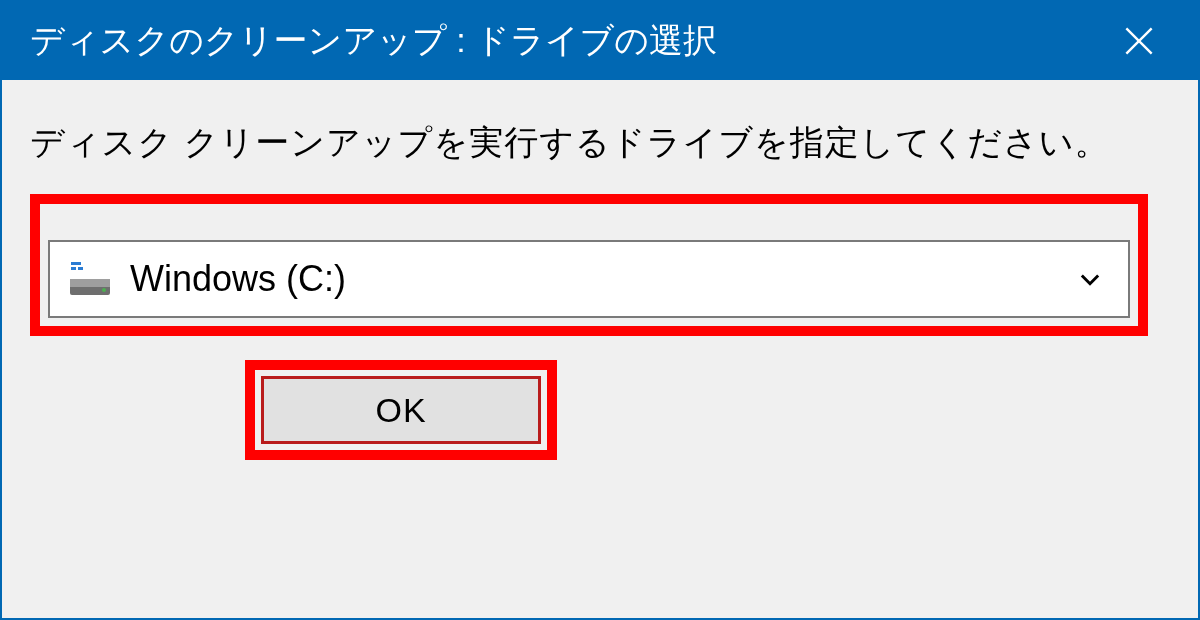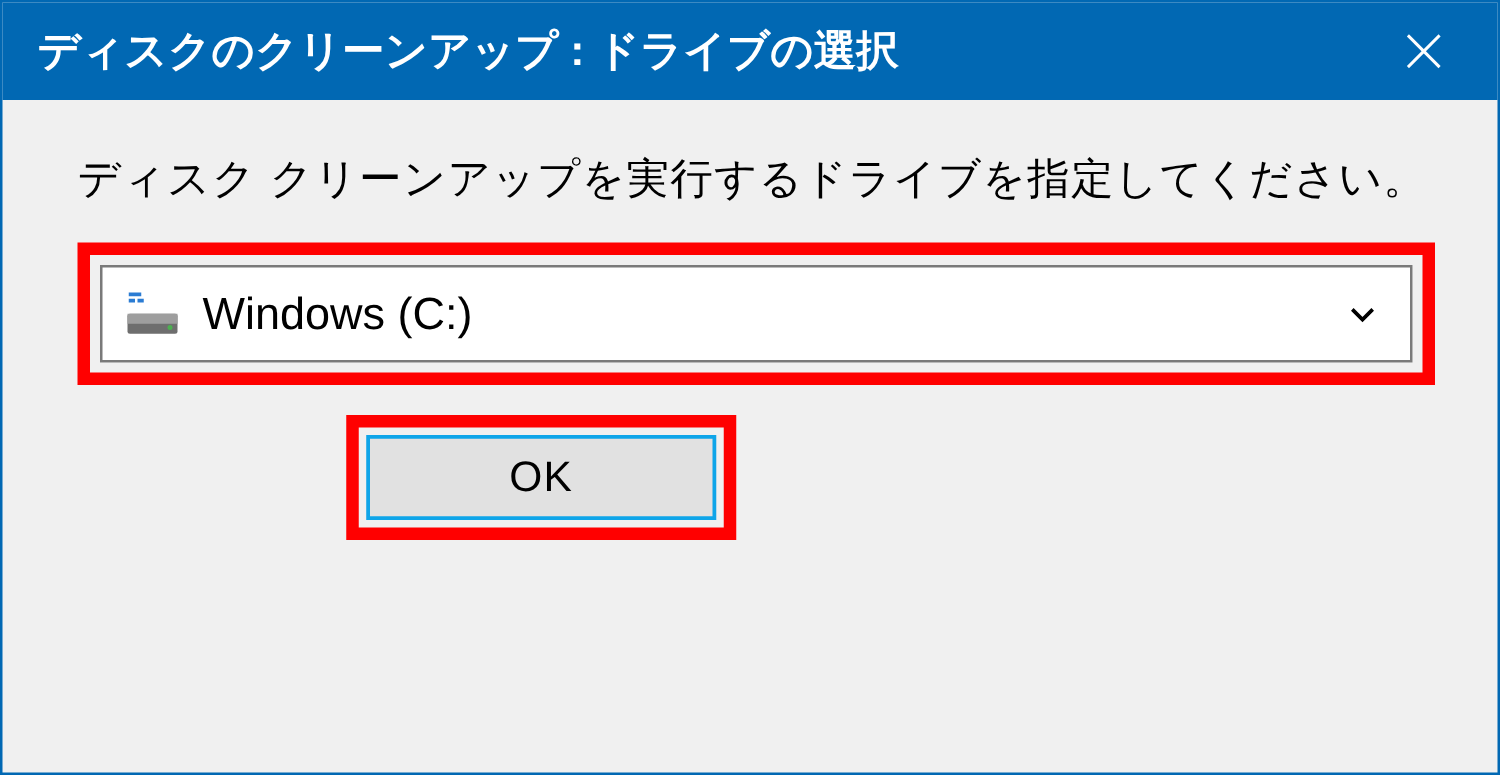--- a/index.html
+++ b/index.html
@@ -26,37 +26,37 @@
       background: #0168b3;
       height: 78px;
       display: flex;
       align-items: center;
       justify-content: space-between;
       padding: 0 24px 0 28px;
     }
     .titlebar-title {
       color: #ffffff;
       font-size: 34px;
-      font-weight: 700;
+      font-weight: 400;
     }
     .close-btn {
       width: 70px;
       height: 78px;
       display: flex;
       align-items: center;
       justify-content: center;
       cursor: pointer;
     }
     .close-btn svg {
       width: 38px;
       height: 38px;
     }
     .content {
       flex: 1;
-      padding: 40px 50px 0 60px;
+      padding: 40px 50px 0 28px;
     }
     .instruction {
       font-size: 34px;
       color: #000000;
       margin-bottom: 28px;
       letter-spacing: 1px;
     }
     .drive-label {
       font-size: 34px;
       color: #000000;
@@ -69,20 +69,21 @@
       margin-bottom: 24px;
     }
     .dropdown {
       background: #ffffff;
       border: 2px solid #7a7a7a;
       height: 78px;
       display: flex;
       align-items: center;
       padding: 0 24px 0 18px;
       cursor: pointer;
+      margin-top: 28px;
     }
     .drive-icon {
       width: 44px;
       height: 44px;
       margin-right: 18px;
       flex-shrink: 0;
     }
     .dropdown-text {
       font-size: 36px;
       color: #000000;
@@ -109,21 +110,21 @@
       background: #e1e1e1;
       border: 2px solid #adadad;
       font-size: 34px;
       display: flex;
       align-items: center;
       justify-content: center;
       cursor: pointer;
       letter-spacing: 1px;
     }
     .btn.primary {
-      border: 3px solid #0ea5e9;
+      border: 3px solid #b91c1c;
     }
   </style>
 </head>
 <body>
 
 <div class="dialog">
   <div class="titlebar">
     <span class="titlebar-title">ディスクのクリーンアップ : ドライブの選択</span>
     <div class="close-btn">
       <svg viewBox="0 0 24 24" fill="none" stroke="#ffffff" stroke-width="1.5">

